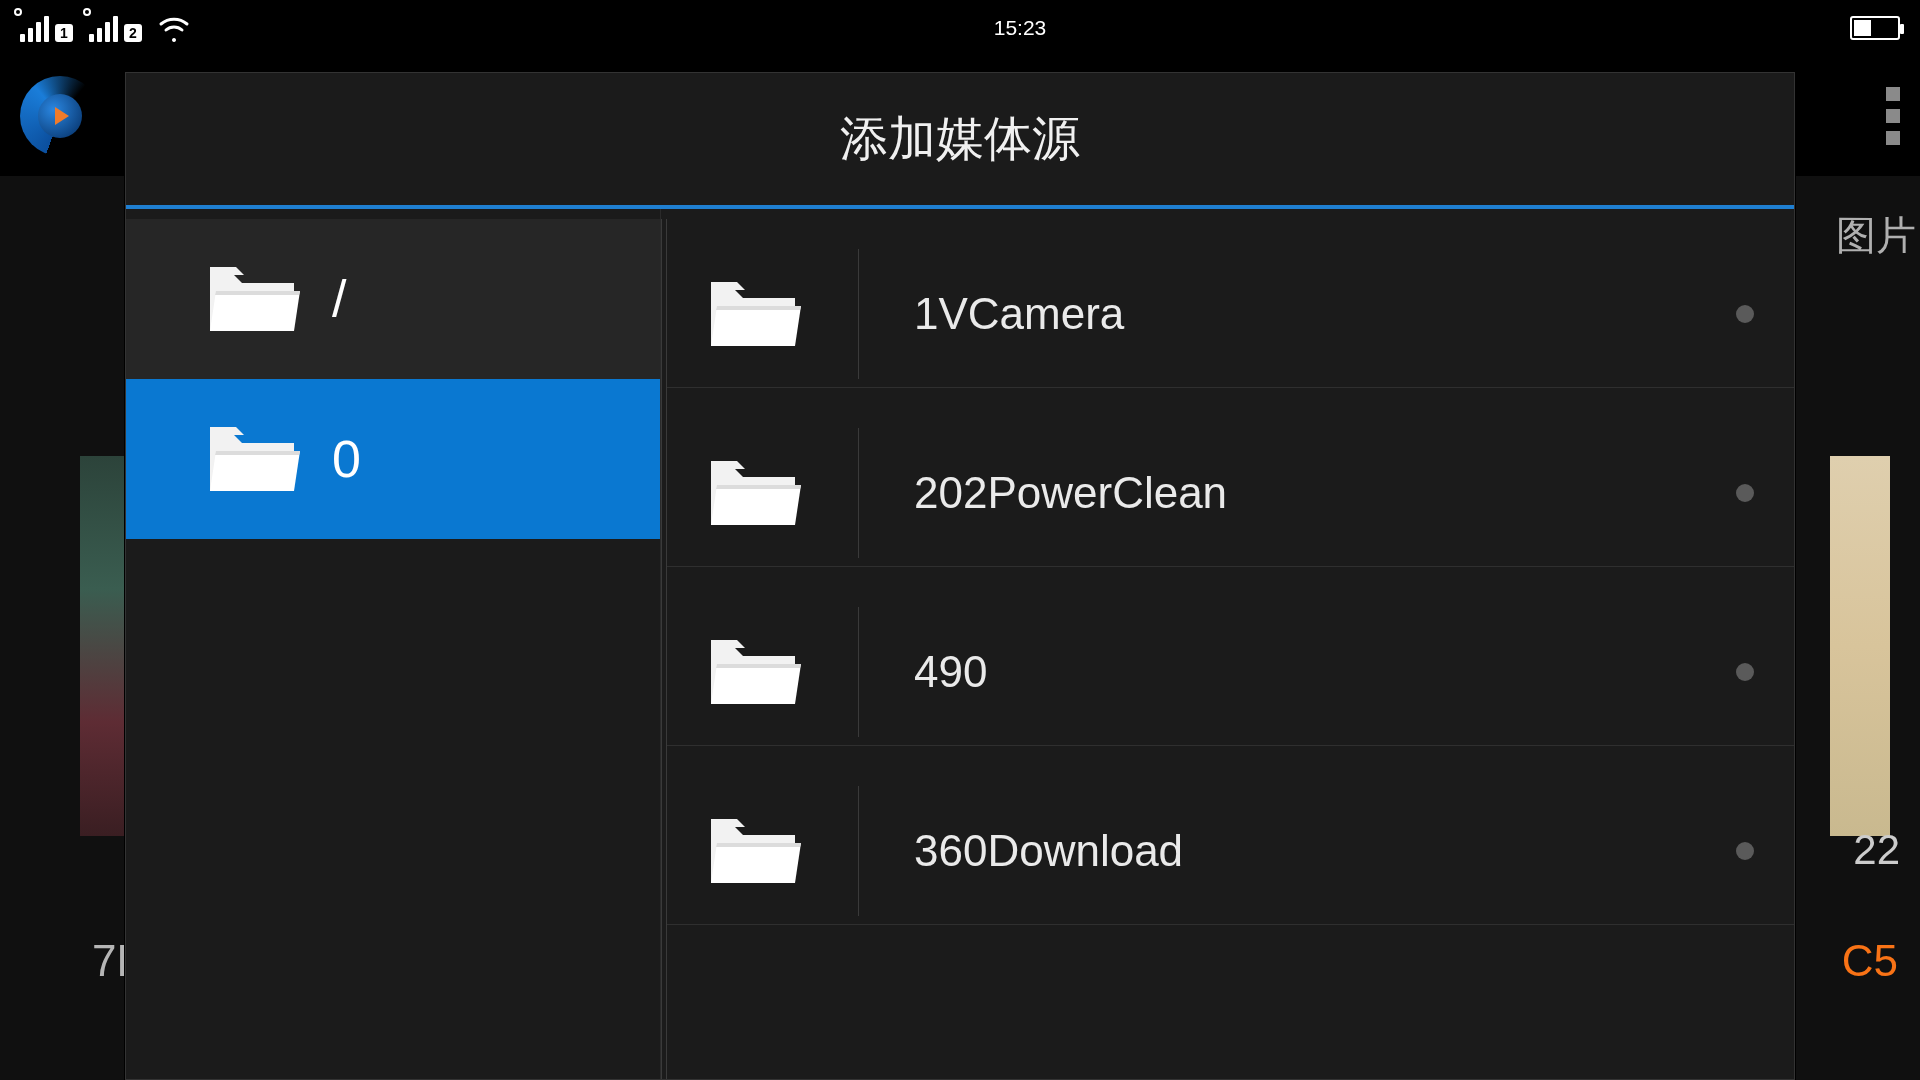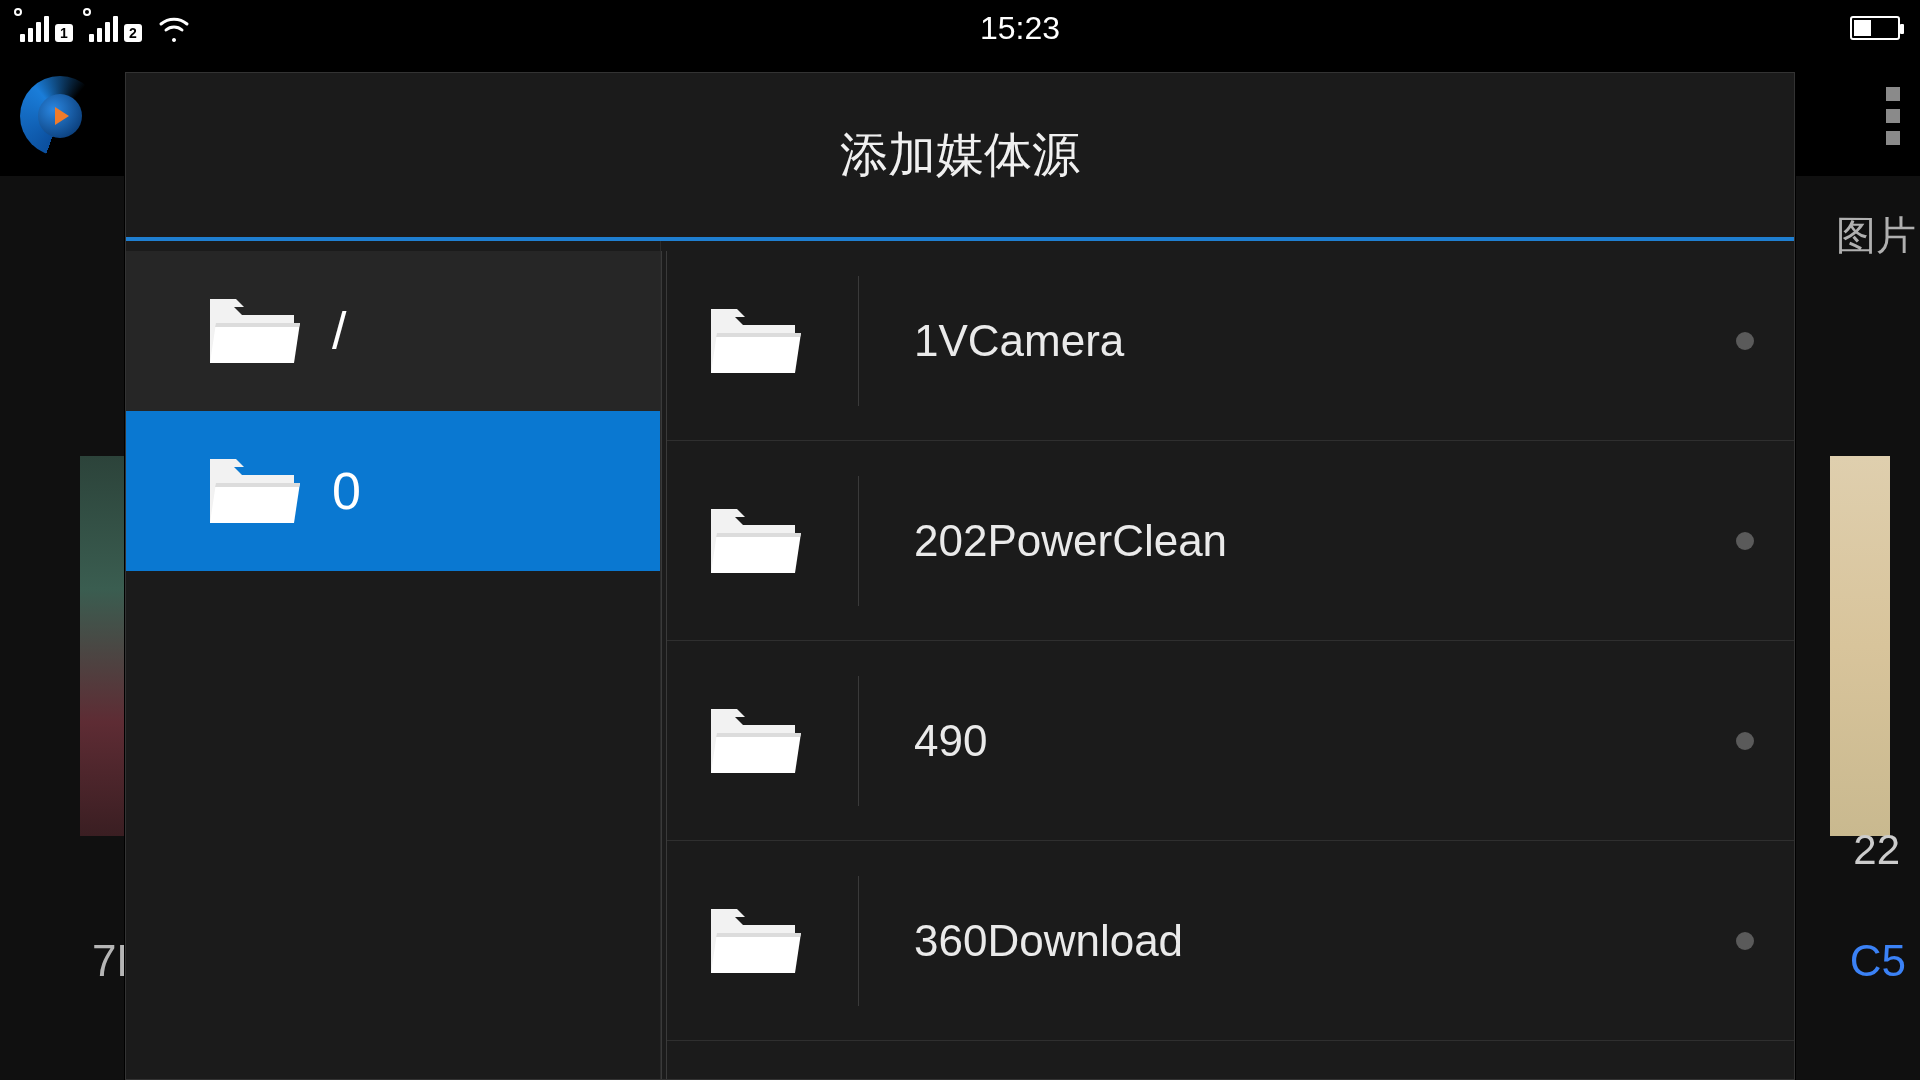--- a/index.html
+++ b/index.html
@@ -31,21 +31,21 @@
   .sim-badge{ width:18px;height:18px;background:#fff;color:#000;font-size:14px;display:flex;align-items:center;justify-content:center;border-radius:3px;font-weight:bold;margin-left:2px;}
   .sig-wrap{display:flex;align-items:flex-end;gap:4px;}
   .wifi {
     width:32px;height:24px;display:flex;align-items:center;justify-content:center;
   }
   .battery{
     width:50px;height:24px;border:2px solid #fff;border-radius:3px;position:relative;
   }
   .battery:after{content:"";position:absolute;right:-6px;top:6px;width:4px;height:10px;background:#fff;border-radius:1px;}
   .battery .fill{position:absolute;left:2px;top:2px;bottom:2px;width:38%;background:#fff;}
-  .clock{font-size:32px;color:#fff;}
+  .clock{font-size:21px;color:#fff;}
 
   
   .bg-app {
     position:absolute; left:0; right:0; top:56px; bottom:0;
     background:#101010;
   }
   .bg-topbar{
     height:120px; background:#000; display:flex; align-items:center; padding:0 20px;
     justify-content:space-between;
   }
@@ -64,33 +64,33 @@
   .logo .tri{width:0;height:0;border-left:14px solid #f07b2a;border-top:9px solid transparent;border-bottom:9px solid transparent;margin-left:3px;}
   .menu-dots{display:flex;flex-direction:column;gap:8px;}
   .menu-dots span{width:14px;height:14px;background:#8a8a8a;}
   .bg-tab{position:absolute;top:152px;right:4px;font-size:40px;color:#b0b0b0;}
   .bg-thumb-left{position:absolute;left:80px;top:400px;width:60px;height:380px;
     background:linear-gradient(180deg,#2c433a 0%,#3a5d50 35%,#5e2c34 70%,#3a1e22 100%);}
   .bg-cap-left{position:absolute;left:92px;top:880px;font-size:44px;color:#b5b5b5;}
   .bg-thumb-right{position:absolute;right:30px;top:400px;width:60px;height:380px;
     background:linear-gradient(180deg,#dfcfae 0%,#d8c49b 50%,#c9b98f 100%);}
   .bg-ts{position:absolute;right:20px;top:770px;font-size:42px;color:#ccc;}
-  .bg-cap-right{position:absolute;right:14px;top:880px;font-size:44px;color:#3b82f6;}
+  .bg-cap-right{position:absolute;right:22px;top:880px;font-size:44px;color:#f97316;}
 
   
   .dialog{
     position:absolute;
     left:125px; right:125px; top:72px; bottom:0;
     background:#1b1b1b;
     border:1px solid #333;
     display:flex; flex-direction:column;
     box-shadow:0 0 0 1px #000;
   }
   .dialog-title{
-    height:164px; display:flex; align-items:center; justify-content:center;
+    height:132px; display:flex; align-items:center; justify-content:center;
     font-size:48px; color:#f0f0f0;
   }
   .dialog-sep{height:4px;background:#1f7fd1;}
   .dialog-body{flex:1;display:flex;min-height:0;}
 
   
   .path-panel{
     width:535px; background:#1b1b1b; display:flex; flex-direction:column;
     border-right:1px solid #2a2a2a;
     padding-top:10px;
@@ -105,23 +105,24 @@
   .folder-ico svg{width:100%;height:100%;display:block;}
 
   
   .v-sep{width:6px;background:#1b1b1b;position:relative;}
   .v-sep:before,.v-sep:after{content:"";position:absolute;top:10px;bottom:0;width:1px;background:#3a3a3a;}
   .v-sep:before{left:0;} .v-sep:after{right:0;}
 
   
   .list-panel{flex:1;display:flex;flex-direction:column;}
   .list-item{
-    height:200px;display:flex;align-items:center;
+    height:148px;display:flex;align-items:center;
     padding-left:40px;padding-right:40px;gap:30px;
     border-bottom:1px solid #2f2f2f;
+    margin-top:31px;
   }
   .list-item:first-child{border-top:none;}
   .li-ico{width:96px;height:76px;flex:0 0 auto;}
   .li-ico svg{width:100%;height:100%;display:block;}
   .li-divider{width:1px;height:130px;background:#3a3a3a;margin:0 25px;}
   .li-label{flex:1;font-size:44px;color:#eaeaea;}
   .li-radio{width:18px;height:18px;border-radius:50%;background:#5a5a5a;flex:0 0 auto;}
 </style>
 </head>
 <body>

